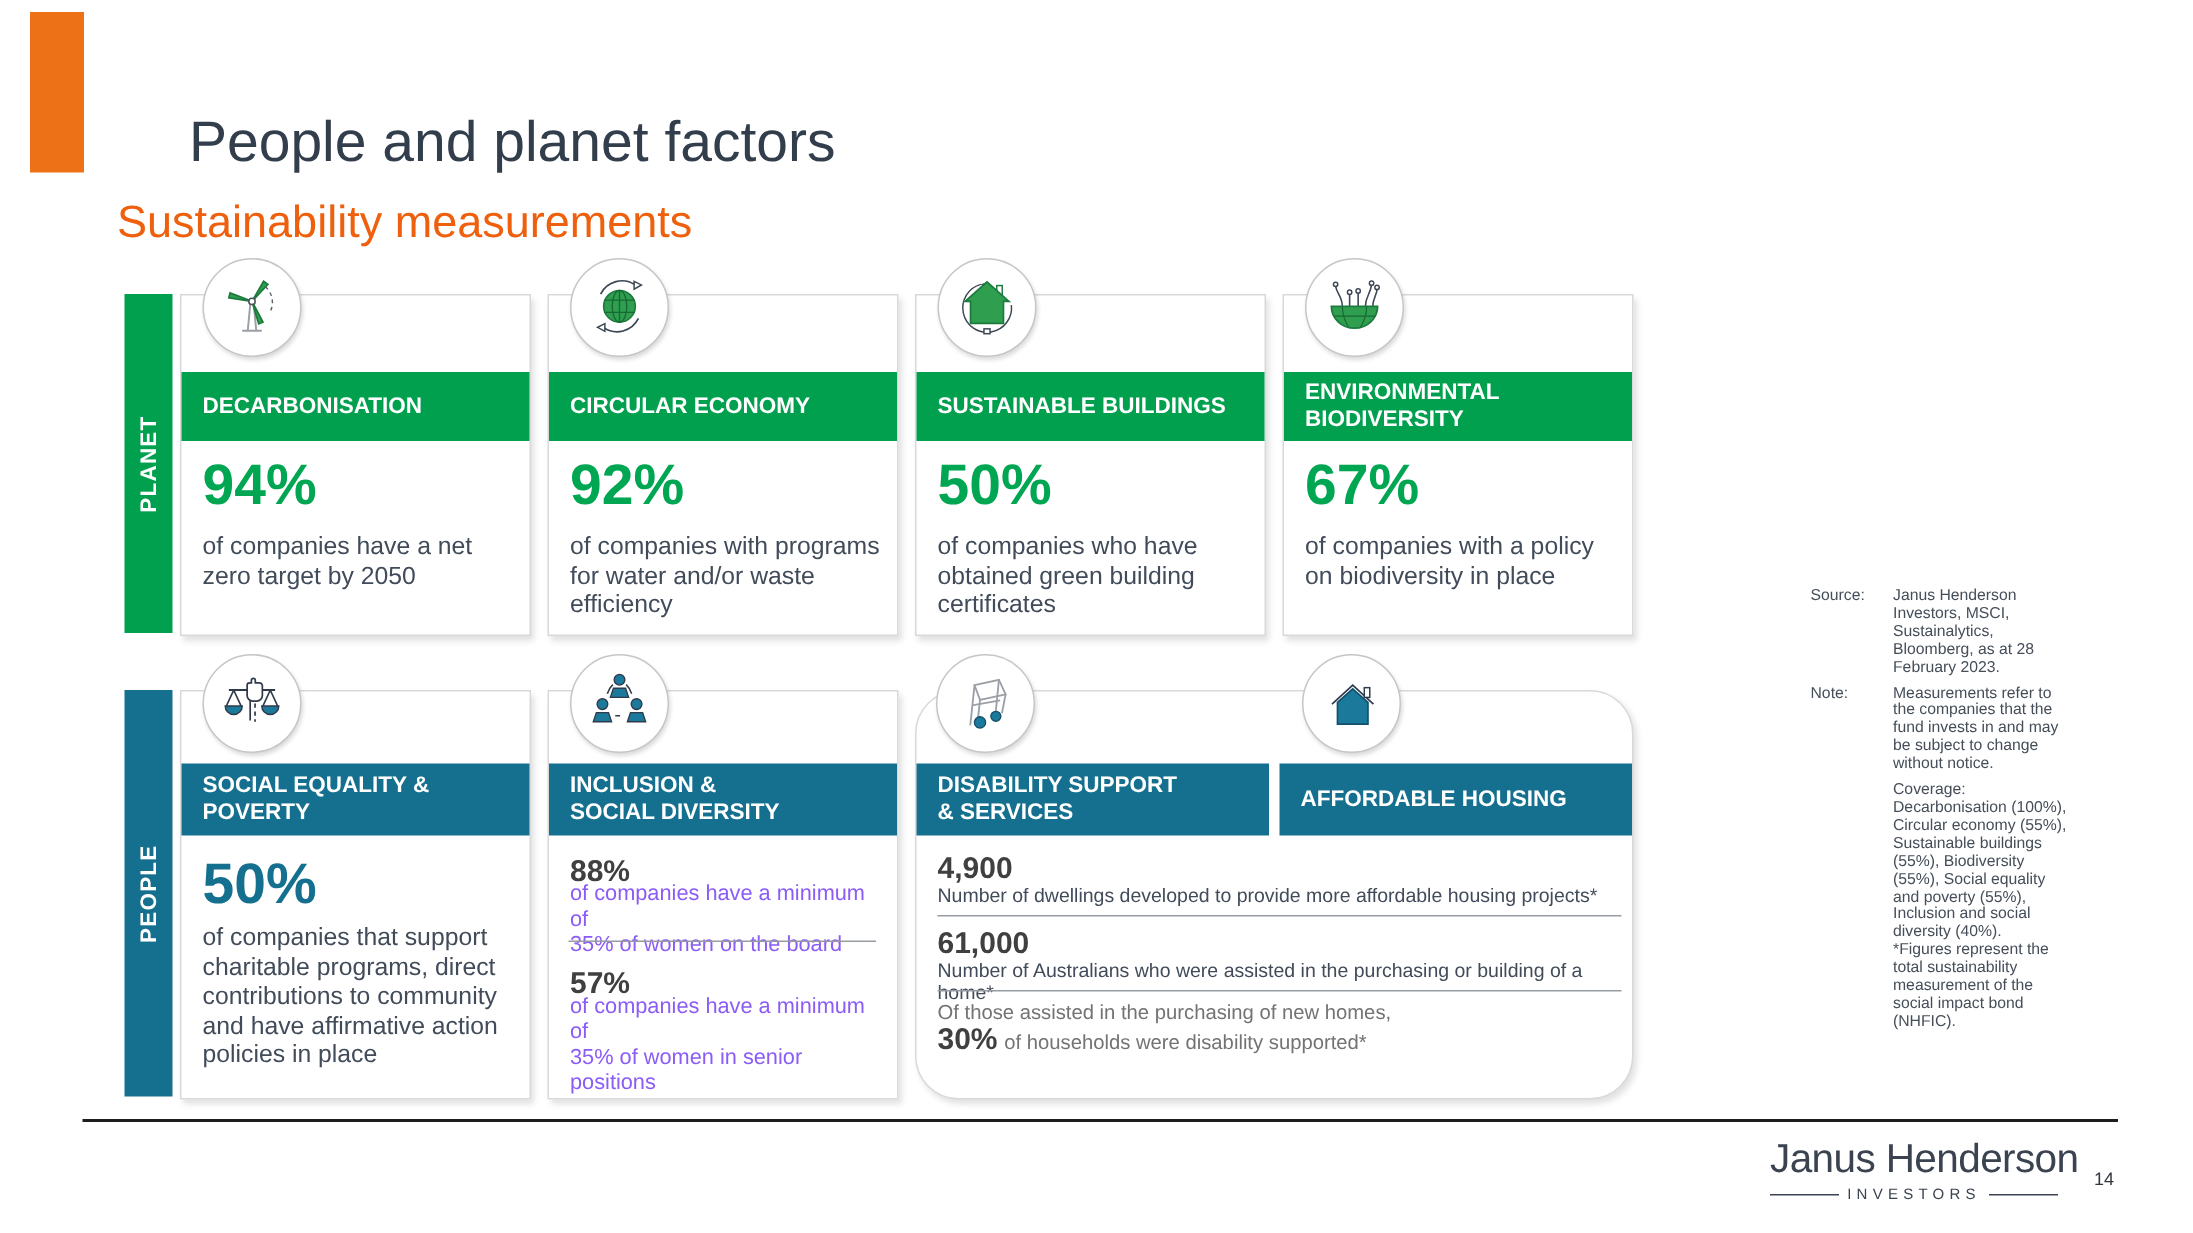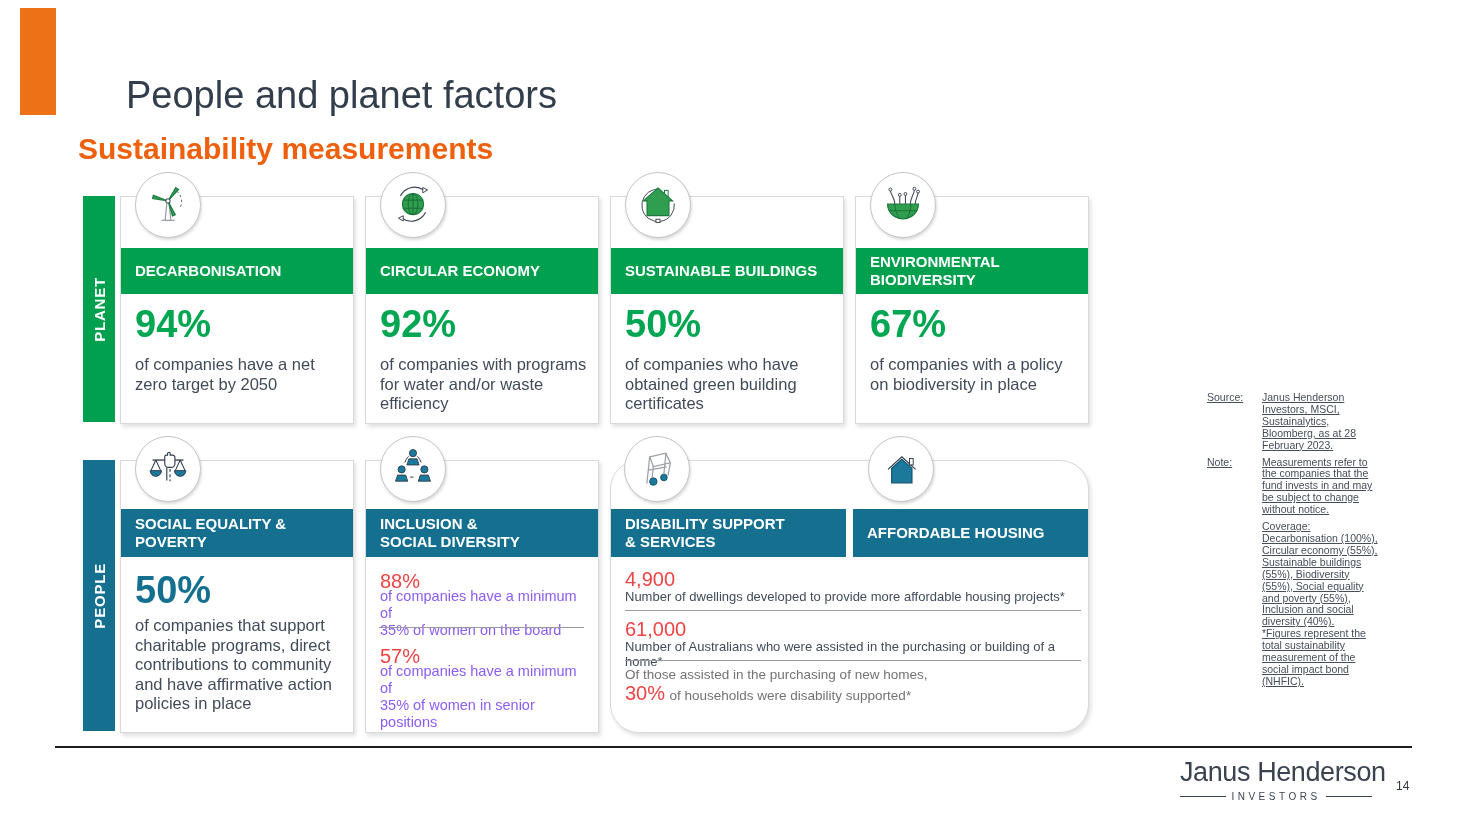--- a/index.html
+++ b/index.html
@@ -2,21 +2,21 @@
 <html><head>
 <meta charset="utf-8">
 <style>
   html,body{margin:0;padding:0;background:#fff;}
   .slide{position:relative;width:1462px;height:822px;background:#ffffff;overflow:hidden;
          font-family:"Liberation Sans",sans-serif;color:#3d4754;}
 
   .orange-block{position:absolute;left:20px;top:8px;width:36px;height:107px;background:#ed7117;}
 
   .page-title{position:absolute;left:78px;top:74px;font-size:38px;font-weight:400;color:#333e4c;letter-spacing:0;margin-left:48px;}
-  .page-subtitle{position:absolute;left:78px;top:132px;font-size:30px;font-weight:700;color:#ee600d;}
+  .page-subtitle{position:absolute;left:78px;top:132px;font-size:30px;font-weight:400;color:#ee600d;}
 
   .row-label{position:absolute;left:83px;width:32px;display:flex;align-items:center;justify-content:center;}
   .row-label span{writing-mode:vertical-rl;transform:rotate(180deg);color:#fff;font-weight:bold;
                   font-size:15px;letter-spacing:0.8px;}
   .row-label.green{background:#00a04e;}
   .row-label.blue{background:#15708f;}
 
   .card{position:absolute;background:#fff;border:1px solid #d9d9d9;box-shadow:2px 3px 4px rgba(0,0,0,0.12);}
   .icon-circle{position:absolute;top:-25px;width:64px;height:64px;border-radius:50%;background:#fff;
                border:1px solid #c6c6c6;box-shadow:1px 2px 3px rgba(0,0,0,0.15);
@@ -28,33 +28,33 @@
         padding-left:14px;box-sizing:border-box;white-space:pre-line;}
   .band.green{background:#00a04e;top:51px;height:46px;}
   .band.blue{background:#15708f;top:48px;height:48px;}
 
   .stat-big{position:absolute;left:14px;font-size:38px;font-weight:bold;line-height:1;}
   .stat-big.green{color:#00a651;top:108px;}
   .stat-big.blue{color:#15708f;top:110px;}
   .desc{position:absolute;left:14px;right:10px;font-size:16.5px;line-height:19.5px;
         color:#414b59;white-space:pre-line;}
 
-  .stat-small{font-size:20px;font-weight:normal;color:#ef4444;line-height:1;}
+  .stat-small{font-size:20px;font-weight:bold;color:#404040;line-height:1;}
   .small-text{font-size:14.5px;line-height:17px;color:#8b5cf6;white-space:pre-line;}
   .divider{position:absolute;border-top:1px solid #979ca2;}
 
   
   .wide-text{font-size:13px;line-height:15px;color:#414b59;}
   .lead-text{font-size:13.5px;color:#737373;}
 
   .abs{position:absolute;}
 
   
   .notes{position:absolute;left:1207px;top:392px;width:180px;font-size:10.5px;line-height:11.9px;color:#454e59;}
-  .notes .nrow{display:flex;text-decoration:underline;}
+  .notes .nrow{display:flex;}
   .notes .nlabel{width:55px;flex:0 0 55px;}
   .notes .ntext{width:120px;}
   .notes .gap{height:5px;}
 
   
   .footer-line{position:absolute;left:55px;top:746px;width:1357px;border-top:2px solid #1d1d1d;}
   .logo{position:absolute;left:1180px;top:757px;width:192px;text-align:center;color:#3b4350;}
   .logo .brand{font-size:27px;font-weight:400;letter-spacing:-0.4px;white-space:nowrap;}
   .logo .sub{display:flex;align-items:center;margin-top:3px;}
   .logo .sub .line{flex:1;border-top:1.5px solid #3b4350;}

